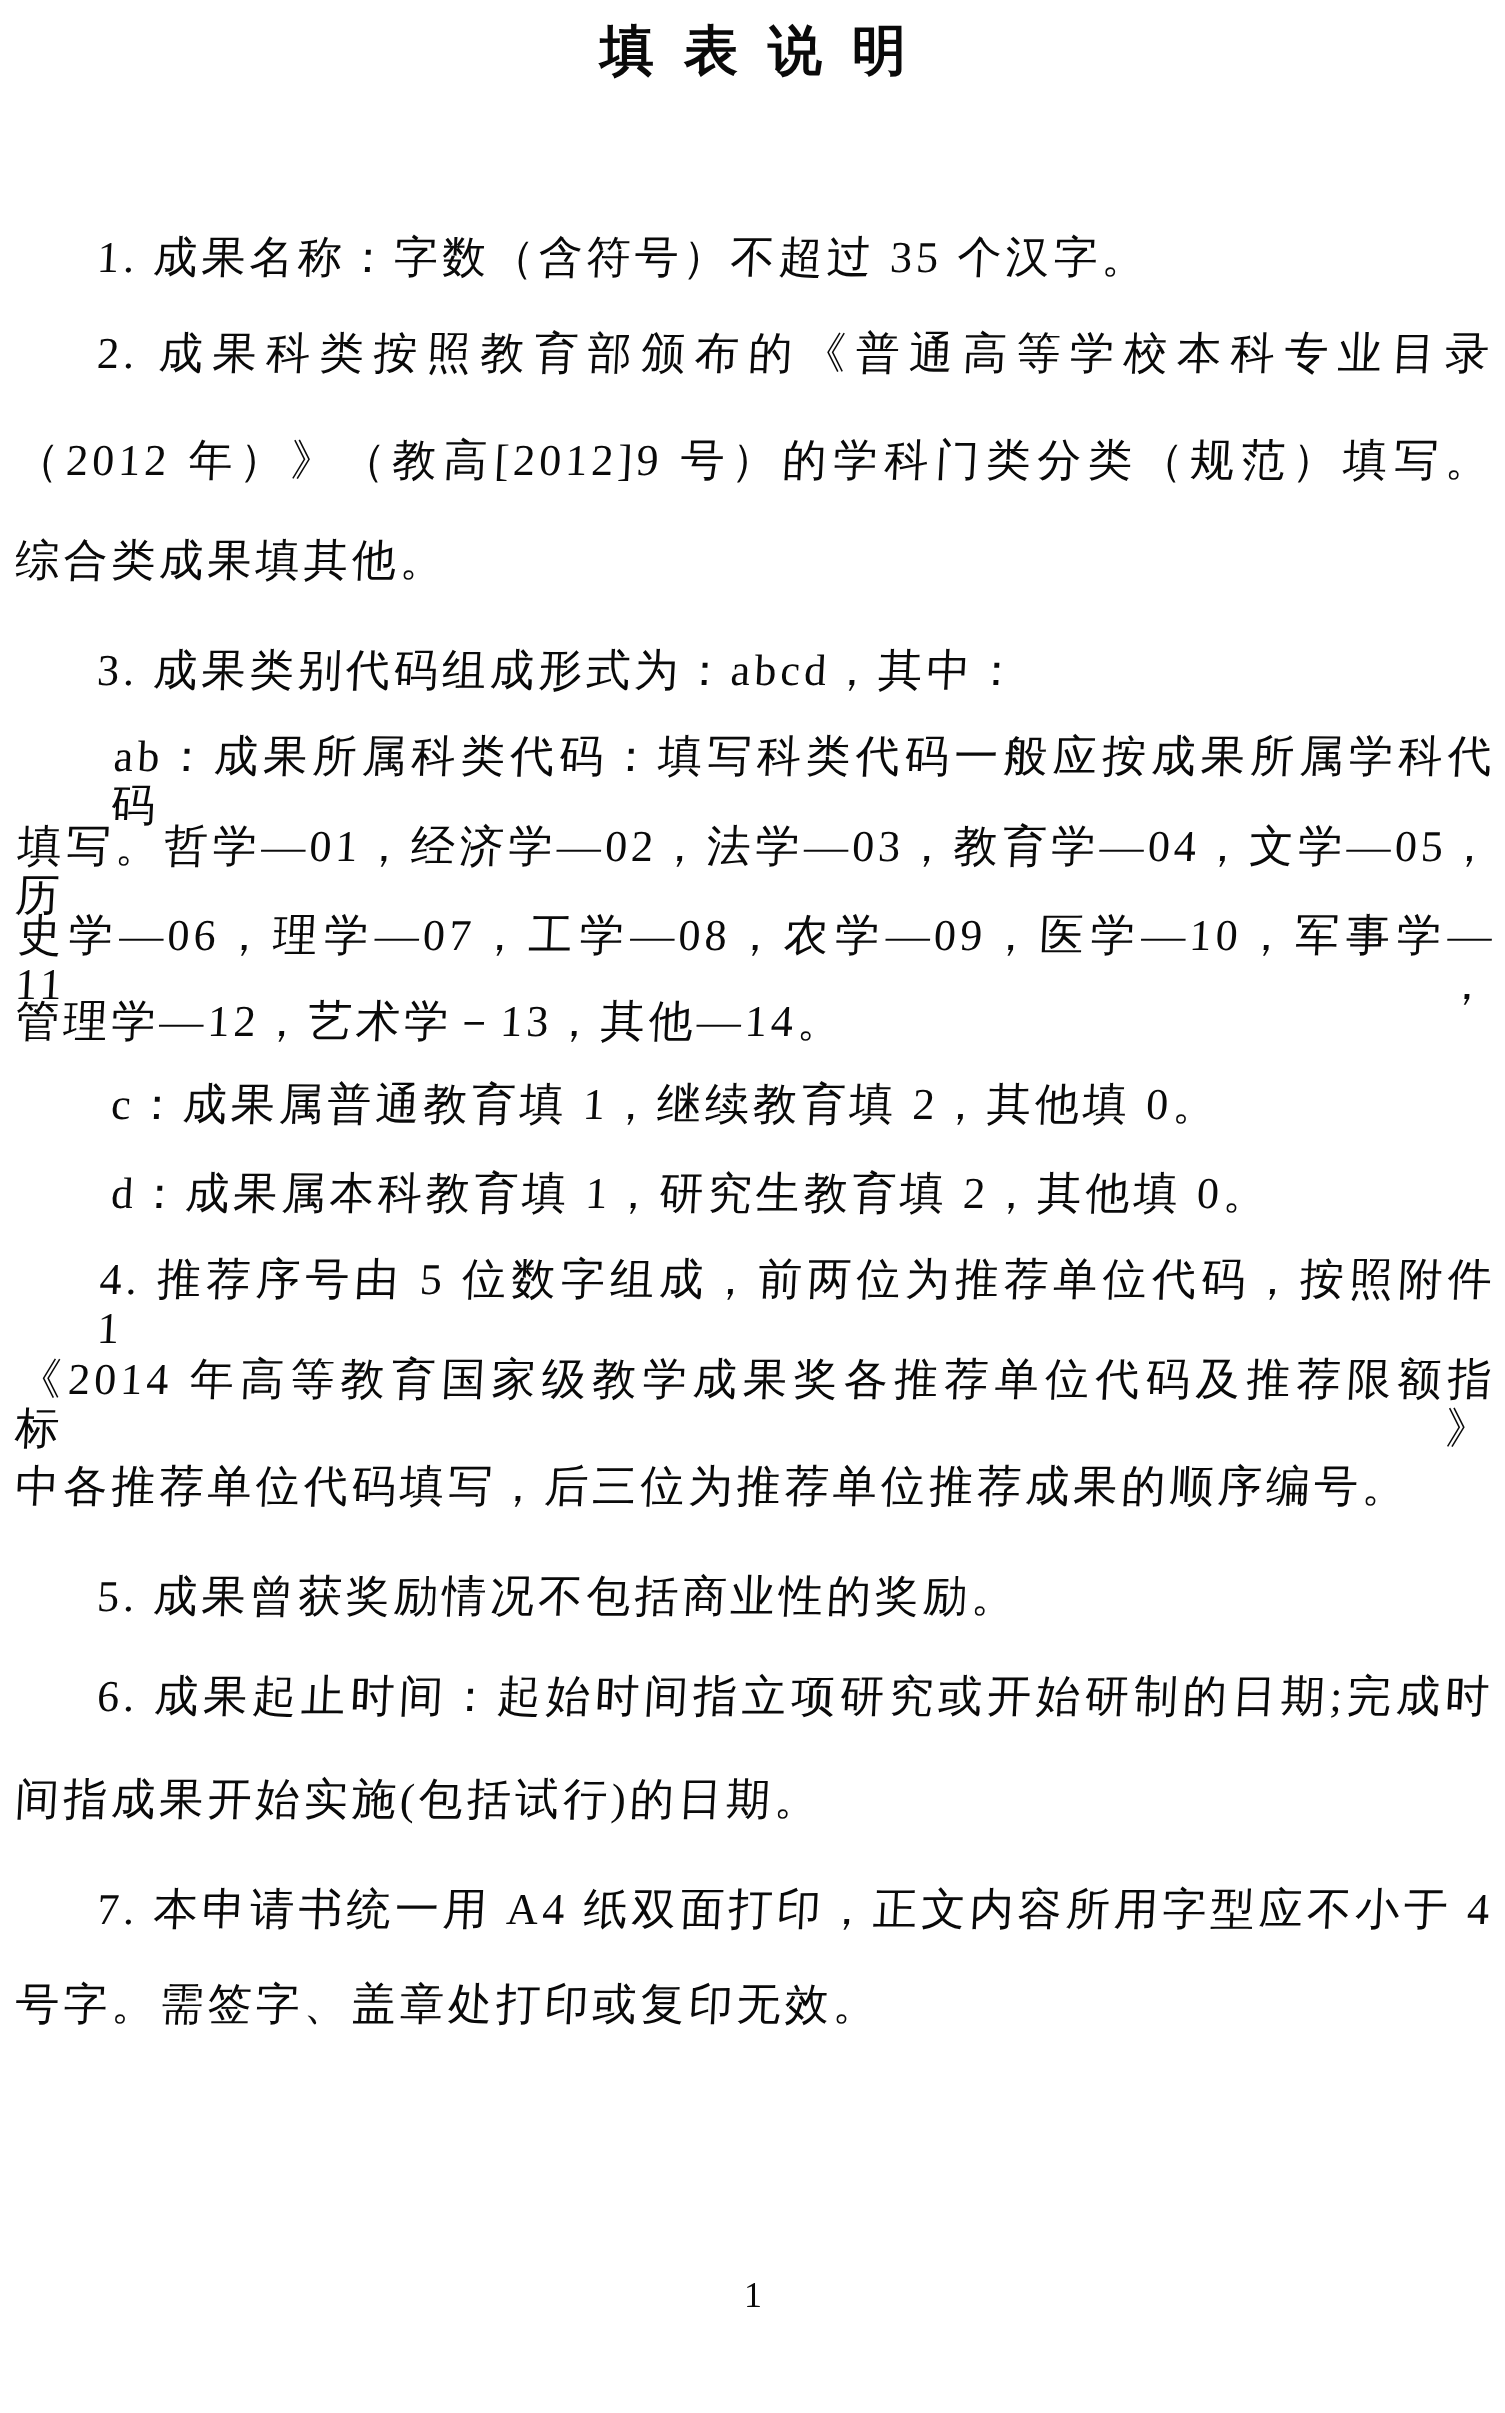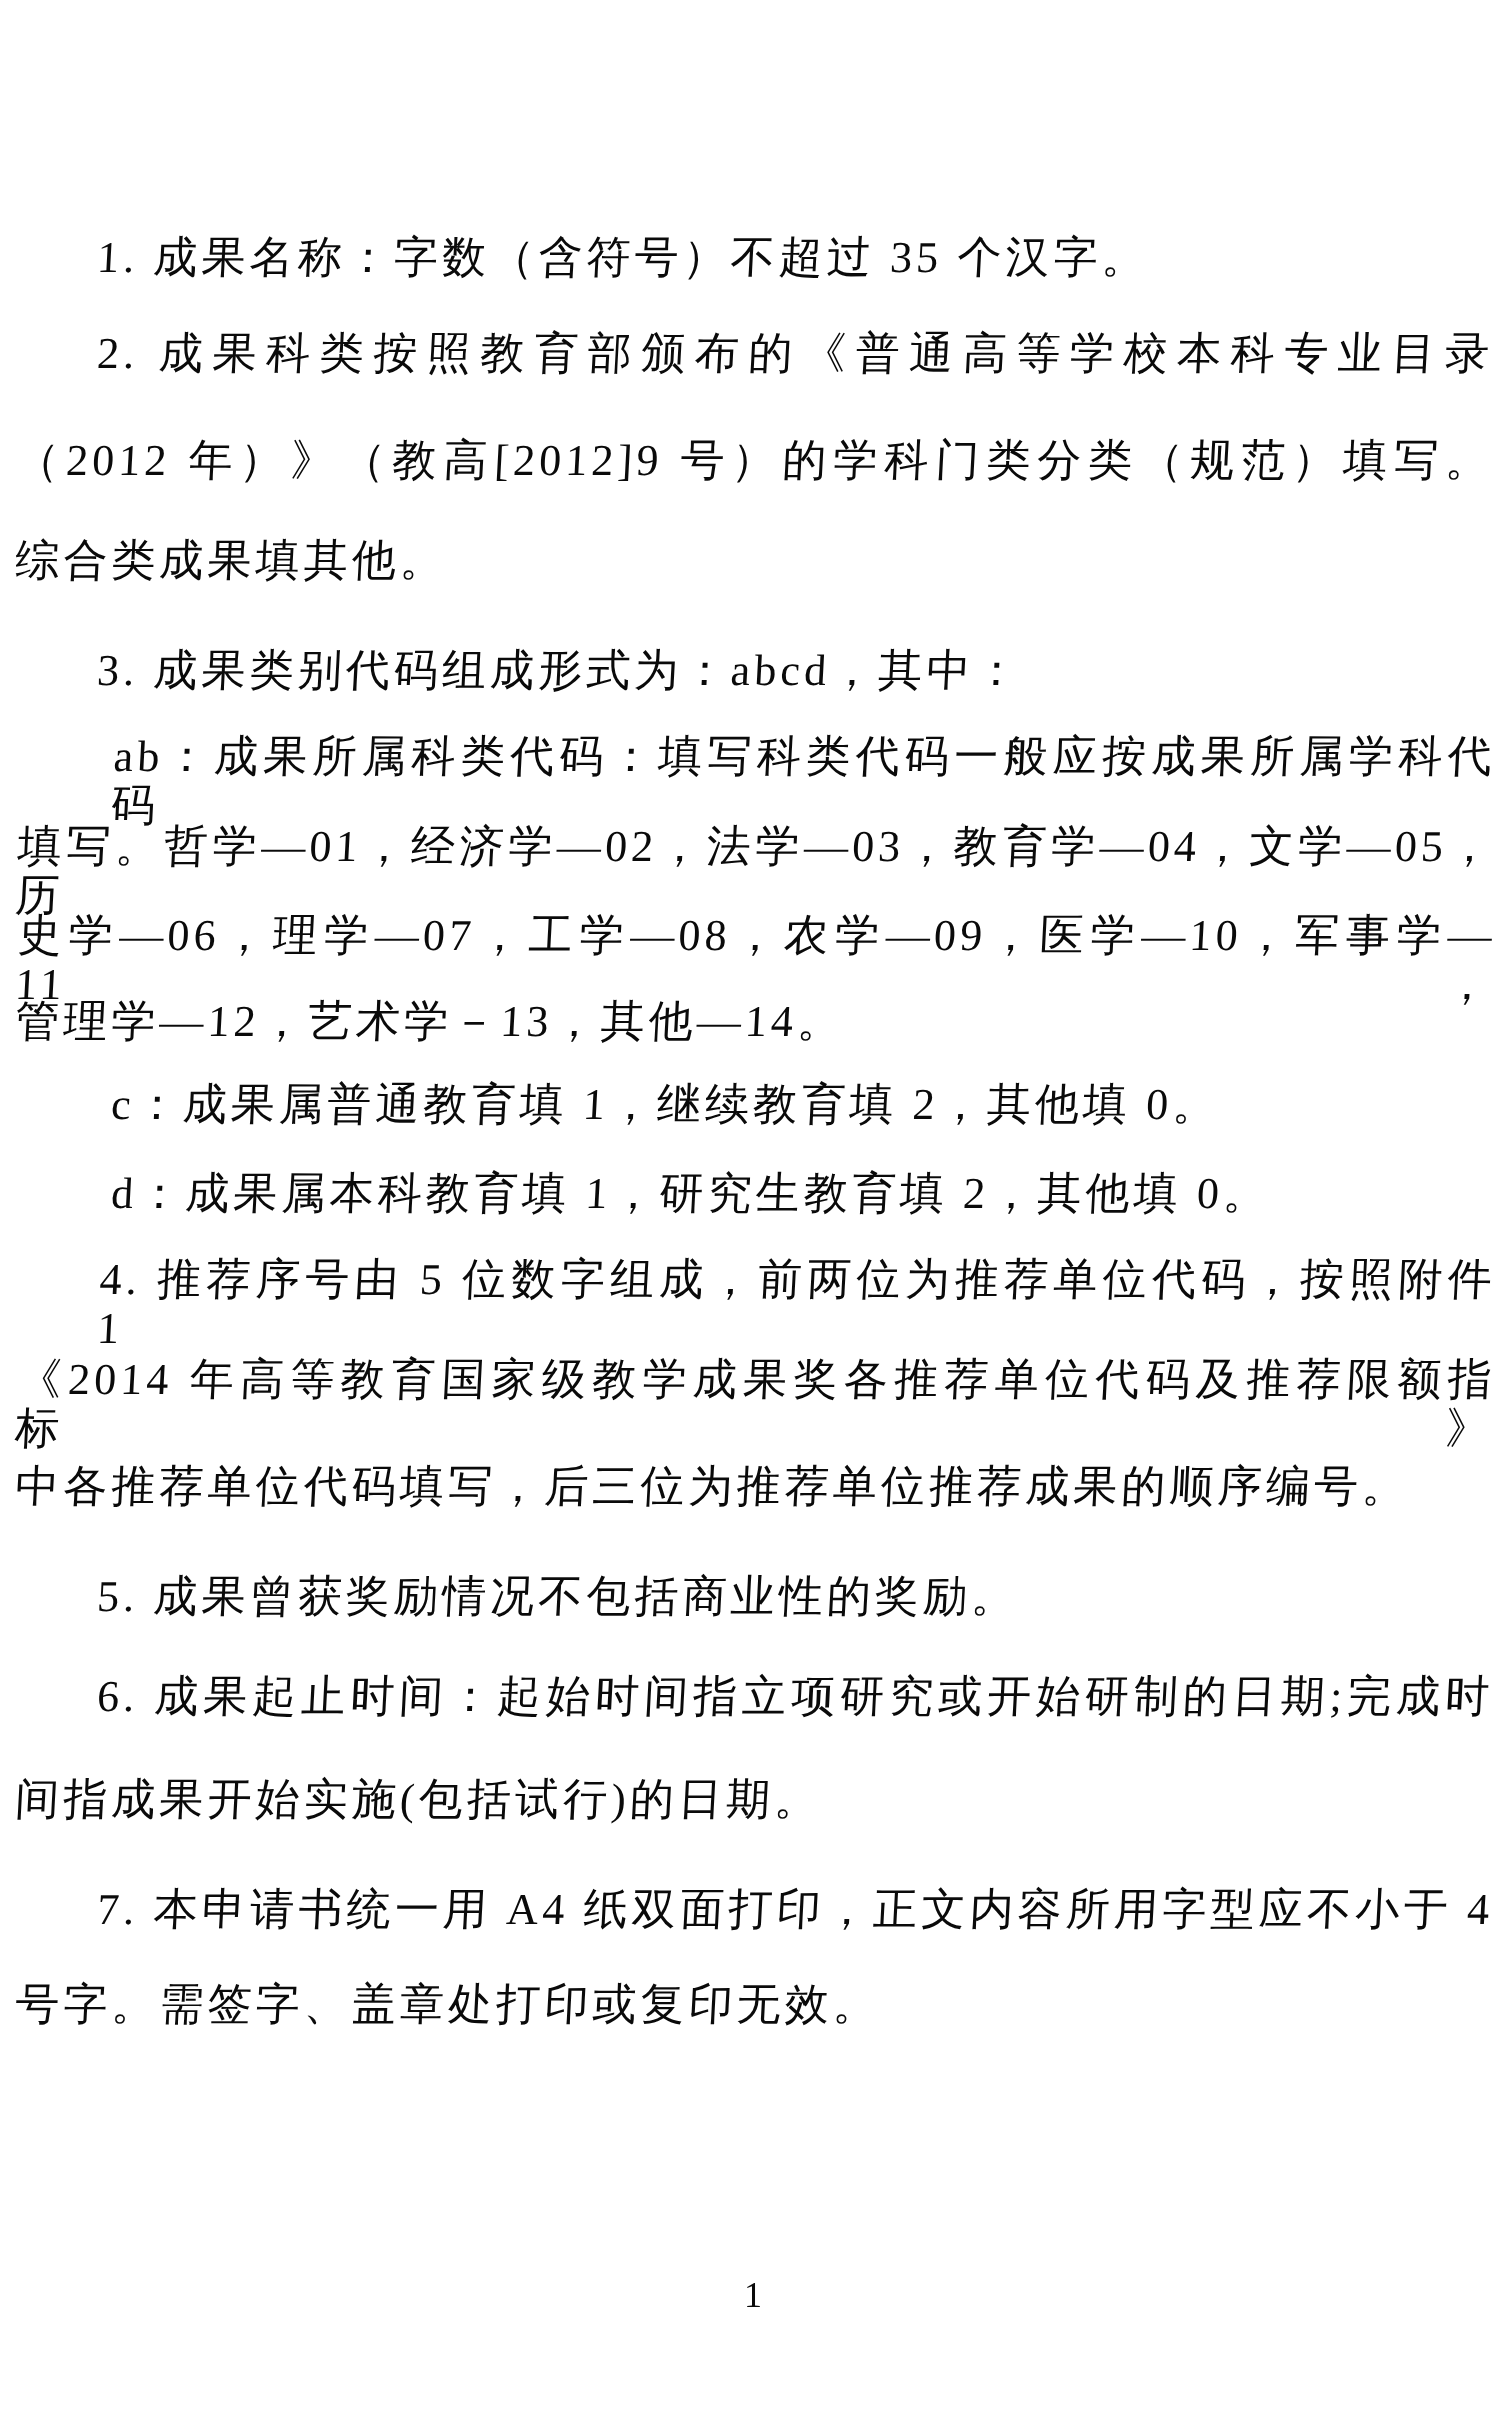--- a/index.html
+++ b/index.html
@@ -69,20 +69,21 @@
     width: 1506px;
     text-align: center;
     font-size: 36px;
     letter-spacing: 0;
   }
 </style>
 </head>
 <body>
 
 <div class="page">
+  <div class="doc-title">填表说明</div>
 
   <div class="line l0">1. 成果名称：字数（含符号）不超过 35 个汉字。</div>
   <div class="line l1 j">2. 成果科类按照教育部颁布的《普通高等学校本科专业目录</div>
   <div class="line l2 j">（2012 年）》（教高[2012]9 号）的学科门类分类（规范）填写。</div>
   <div class="line l3">综合类成果填其他。</div>
   <div class="line l4">3. 成果类别代码组成形式为：abcd，其中：</div>
   <div class="line l5 j">ab：成果所属科类代码：填写科类代码一般应按成果所属学科代码</div>
   <div class="line l6 j">填写。哲学—01，经济学—02，法学—03，教育学—04，文学—05，历</div>
   <div class="line l7 j">史学—06，理学—07，工学—08，农学—09，医学—10，军事学—11，</div>
   <div class="line l8">管理学—12，艺术学－13，其他—14。</div>

